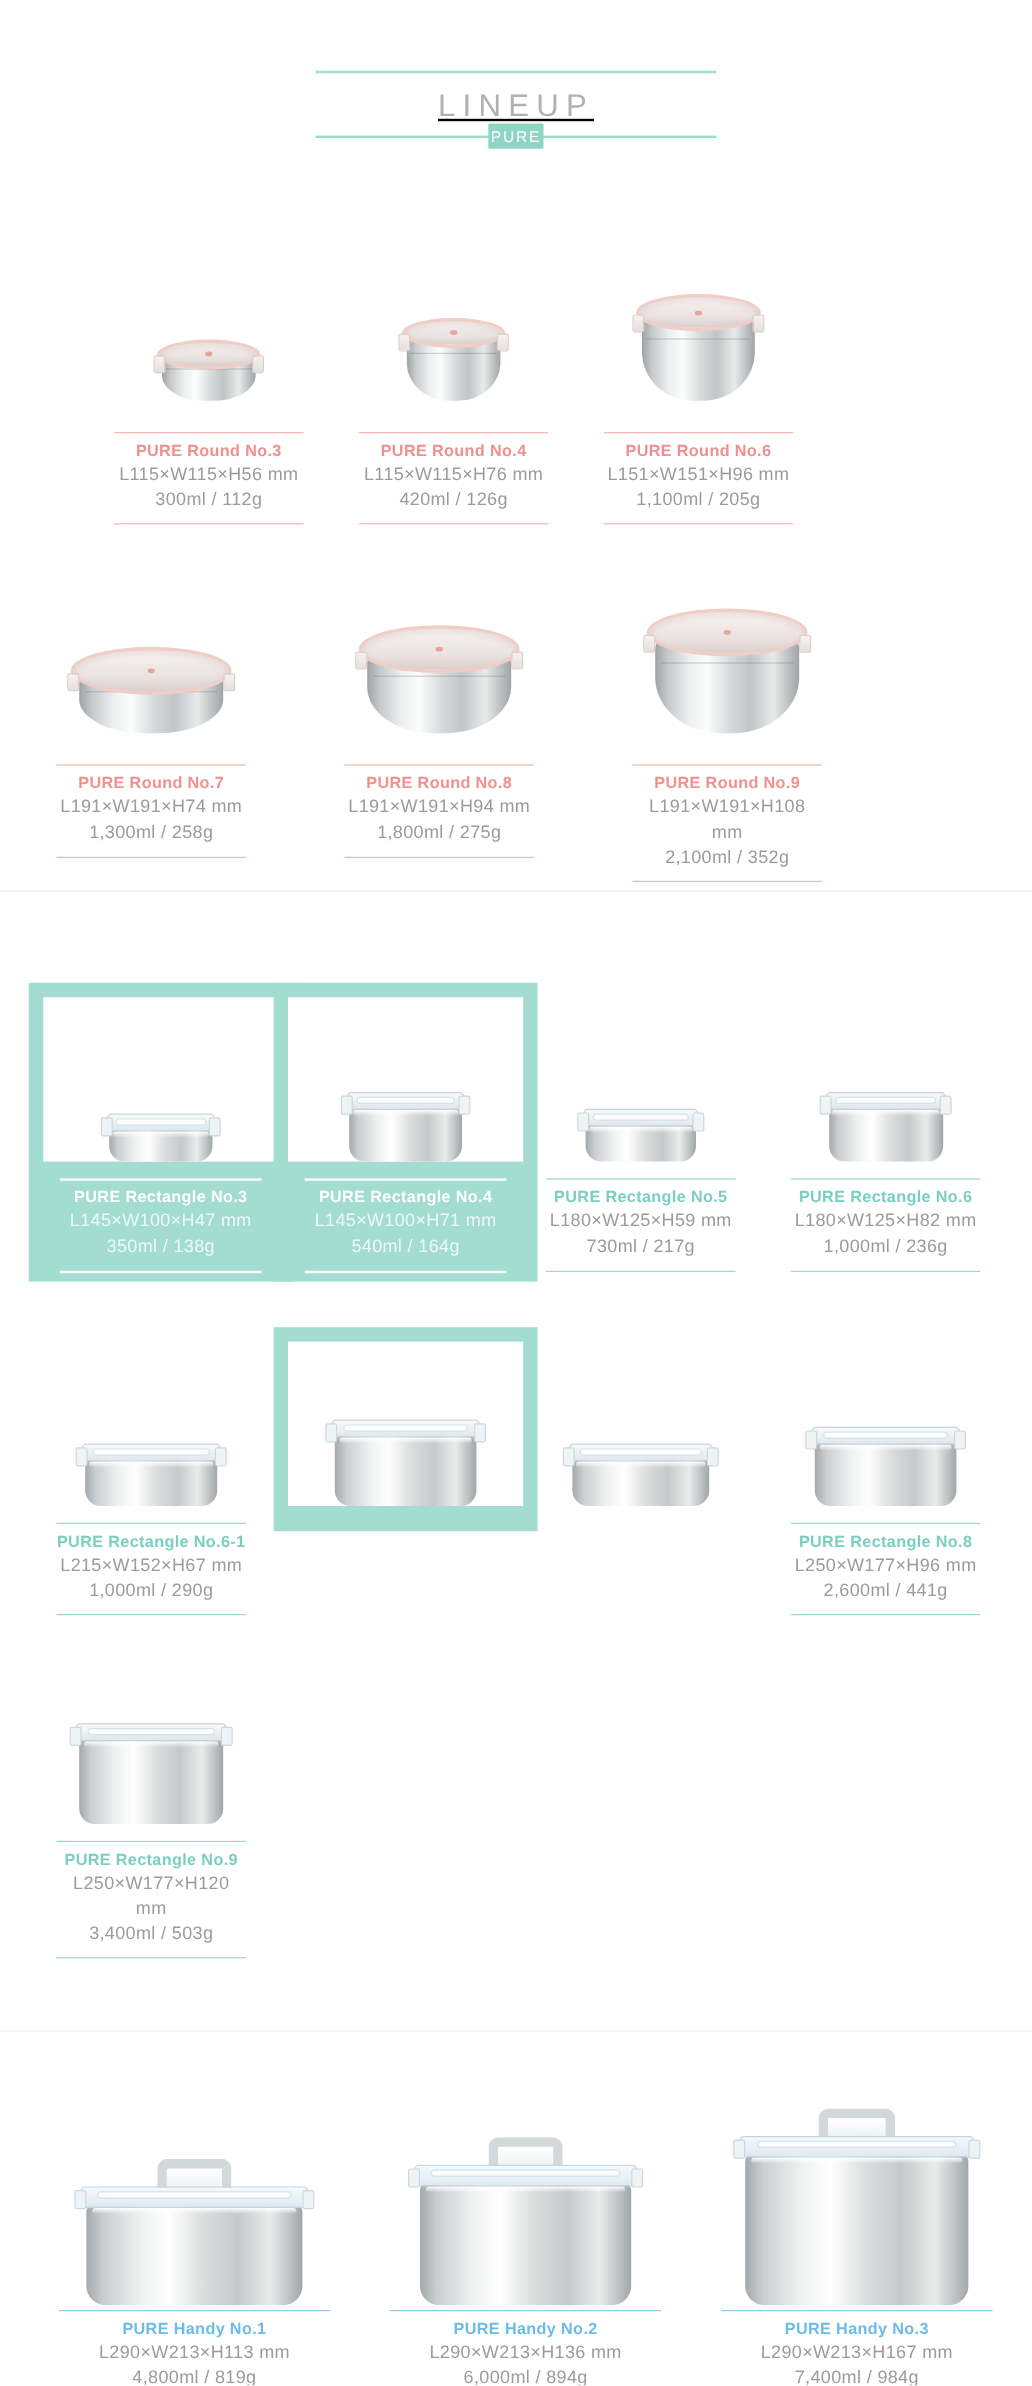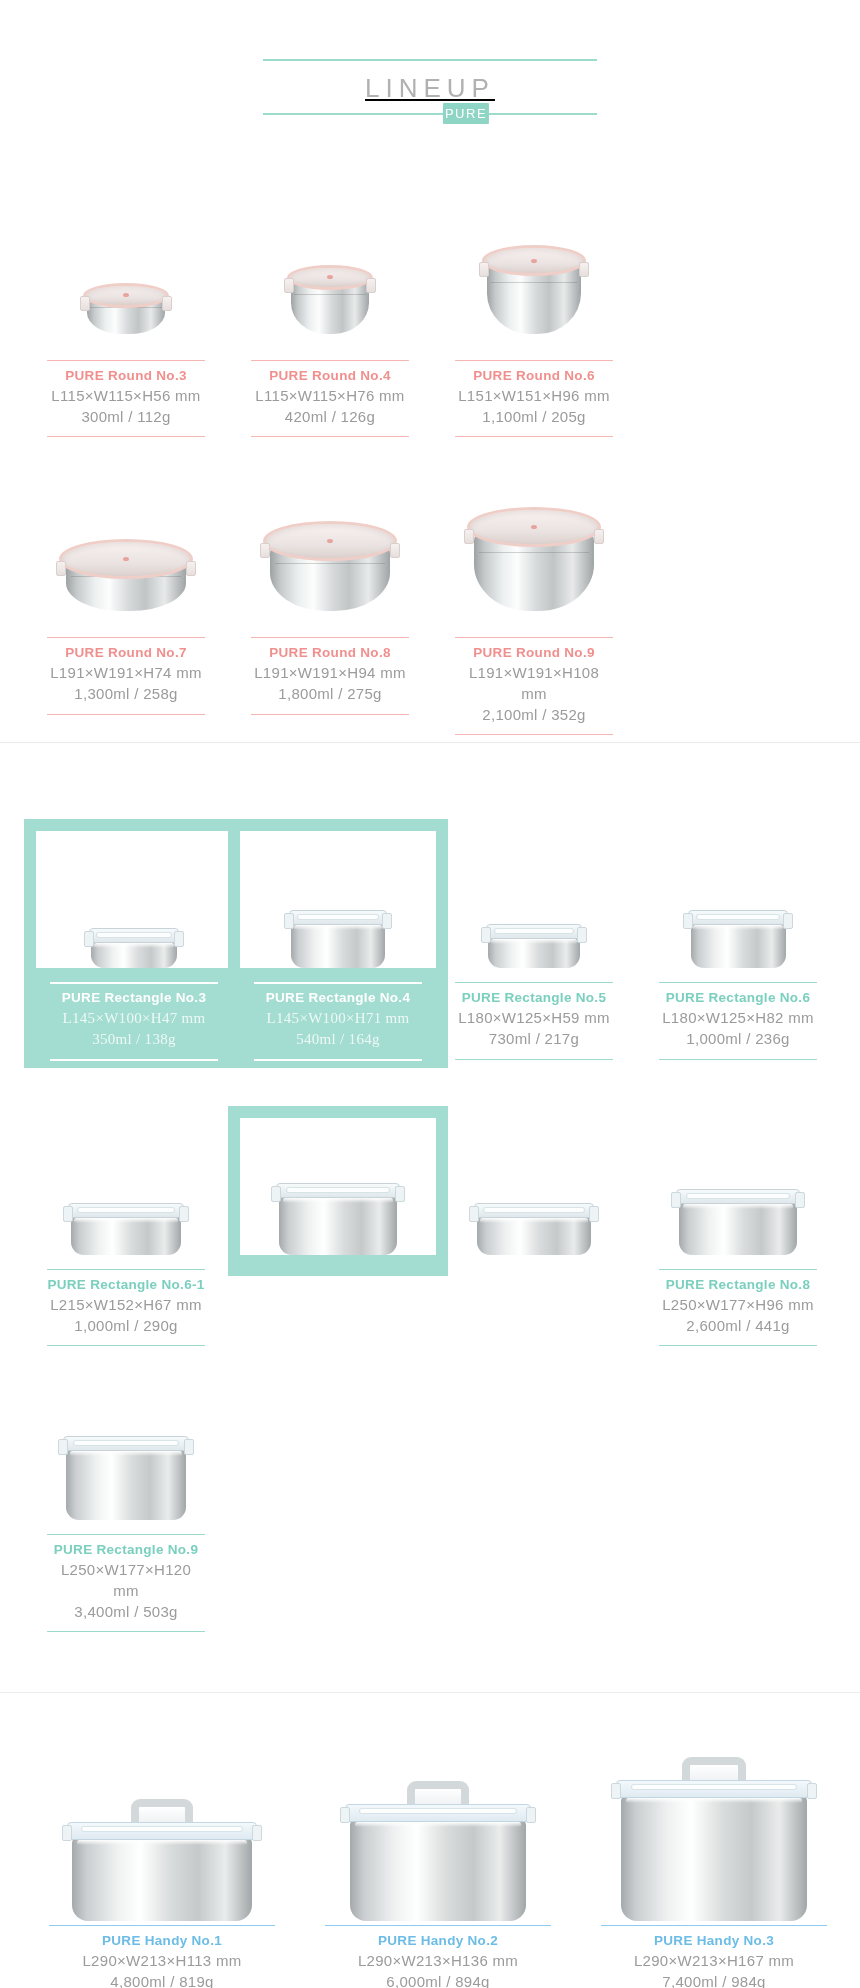--- a/index.html
+++ b/index.html
@@ -7,30 +7,30 @@
         font-family:"Liberation Sans", sans-serif;}
 
   
   .header{width:334px;margin:0 auto;padding-top:59px;text-decoration:underline;}
   .hrule{height:2px;background:#9cdccc;}
   .htitle{height:52px;line-height:54px;text-align:center;font-size:26px;color:#b1b1b1;
           letter-spacing:6px;font-weight:400;}
   .hbottom{height:2px;background:#9cdccc;position:relative;}
   .badge{position:absolute;left:50%;top:-10px;transform:translateX(-50%);
          background:#8fd5c5;color:#fff;font-size:13px;letter-spacing:1.5px;
-         padding:4px 2px;line-height:1;border-radius:1px;margin-left:36px;}
+         padding:4px 2px;line-height:1;border-radius:1px;}
 
   
   .row{display:grid;grid-template-columns:repeat(4,204px);padding-left:24px;}
   .sec-handy .row{grid-template-columns:repeat(3,276px);}
   .cell{text-align:center;}
   .img-area{display:flex;align-items:flex-end;justify-content:center;}
 
-  .sec-round .r1{margin-top:119px;}
-  .sec-round .r2{margin-top:59px;}
+  .sec-round .r1{margin-top:119px;margin-left:48px;}
+  .sec-round .r2{margin-top:59px;gap:36px;}
   .sec-round .img-area{height:100px;margin-bottom:26px;}
   .sec-round .r2 .img-area{height:115px;}
 
   .sec-rect .r1{margin-top:76px;}
   .sec-rect .r2{margin-top:38px;}
   .sec-rect .r3{margin-top:25px;}
   .sec-rect .card{padding-top:12px;}
   .sec-rect .img-area{height:137px;margin-bottom:14px;}
 
   .sec-handy .r1{margin-top:48px;}
@@ -49,21 +49,21 @@
   .sec-handy .label{width:226px;}
   .pname{font-size:13.5px;font-weight:bold;color:var(--title);letter-spacing:.3px;margin-bottom:3px;}
   .pdims,.pspec{font-size:15px;color:#9b9b9b;letter-spacing:.3px;line-height:1.38;}
 
   
   .cell.hl .card{background:#a3dcd0;width:220px;margin:0 auto;box-sizing:border-box;
                  padding:12px 12px 7px;}
   .cell.hl .img-area{background:#fff;}
   .cell.hl .label{width:168px;border-top:2px solid #fff;border-bottom:2px solid #fff;padding:6px 0 9px;}
   .cell.hl .pname{color:#fff;}
-  .cell.hl .pdims,.cell.hl .pspec{color:rgba(255,255,255,.82);font-family:Liberation Serif, serif;}
+  .cell.hl .pdims,.cell.hl .pspec{color:rgba(255,255,255,.82);}
 
   
   .prod{position:relative;}
   .tab{position:absolute;width:8px;height:13px;background:linear-gradient(#f6f1f0,#e6dfde);
        border:1px solid #d9cfcd;border-radius:2px;z-index:3;}
   .tab-l{left:-6px;} .tab-r{right:-6px;}
 
   
   .prod.round .lid{width:var(--w);height:calc(var(--w)*0.30);box-sizing:border-box;
       background:linear-gradient(180deg,#f8f2f1,#e9e2e0 65%,#ddd2cf);

